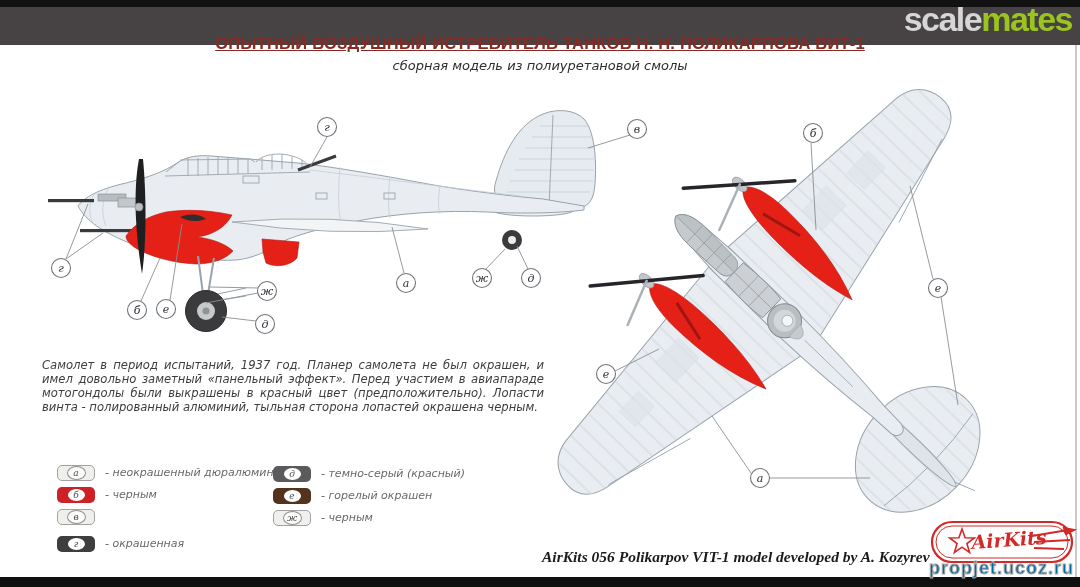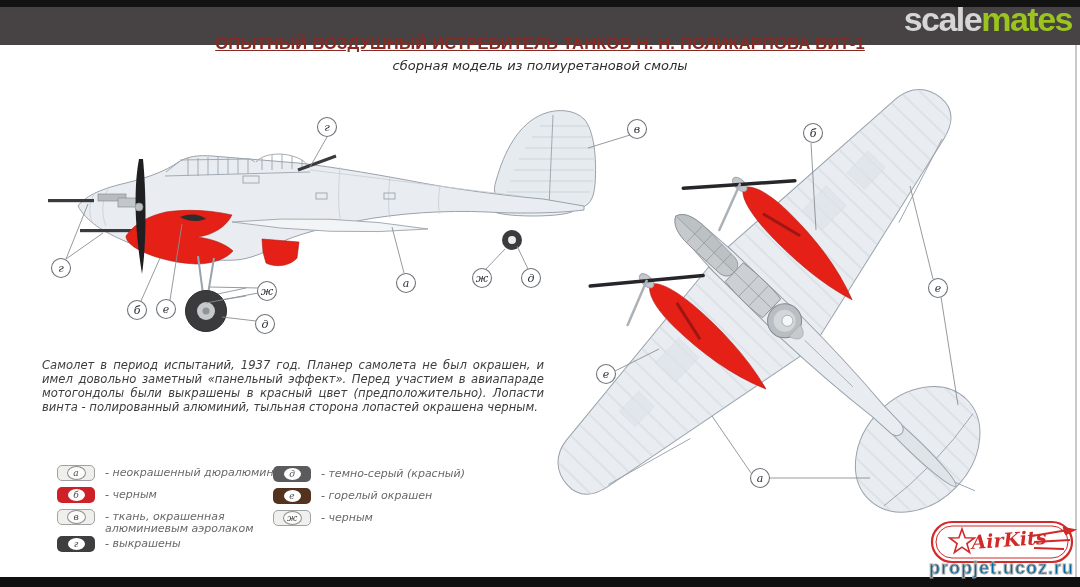--- a/index.html
+++ b/index.html
@@ -270,29 +270,28 @@
           </span>
         </span>
       <span class="llabel"><span>- черным</span></span>
     </div>
     <div class="lrow" style="left:57px;top:509px">
       <span class="swatch light" style="background-color: rgb(239, 239, 236);">
           <span class="swc">
             <i class="swl">в</i>
           </span>
         </span>
-      <span class="llabel"><span>- ткань, окрашенная</span><br><span>алюминиевым аэролаком</span></span>
     </div>
     <div class="lrow" style="left:57px;top:536px">
       <span class="swatch" style="background-color: rgb(62, 61, 63);">
           <span class="swc">
             <i class="swl">г</i>
           </span>
         </span>
-      <span class="llabel"><span>- выкрашены</span></span>
+      <span class="llabel"><span>- окрашенная</span></span>
     </div>
     <div class="lrow" style="left:273px;top:466px">
       <span class="swatch" style="background-color: rgb(91, 91, 93);">
           <span class="swc">
             <i class="swl">д</i>
           </span>
         </span>
       <span class="llabel"><span>- темно-серый (красный)</span></span>
     </div>
     <div class="lrow" style="left:273px;top:488px">
@@ -306,20 +305,21 @@
     <div class="lrow" style="left:273px;top:510px">
       <span class="swatch light" style="background-color: rgb(240, 240, 238);">
           <span class="swc">
             <i class="swl">ж</i>
           </span>
         </span>
       <span class="llabel"><span>- черным</span></span>
     </div>
   </div>
 
+  <div class="credit">AirKits 056 Polikarpov VIT-1 model developed by A. Kozyrev</div>
 
   <svg class="airkits" width="152" height="56" viewBox="0 0 152 56">
     <rect x="4" y="6" width="140" height="40" rx="20" fill="none" stroke="#d22a28" stroke-width="2.2"></rect>
     <rect x="8" y="10" width="132" height="32" rx="16" fill="none" stroke="#d22a28" stroke-width="1"></rect>
     <polygon points="34,13 37.1,21.8 46.4,22 38.9,27.6 41.6,36.5 34,31.2 26.4,36.5 29.1,27.6 21.6,22 30.9,21.8" fill="none" stroke="#d22a28" stroke-width="1.6"></polygon>
     <text x="44" y="33" transform="rotate(-4 44 33)" font-family="DejaVu Serif, serif" font-style="italic" font-weight="bold" font-size="19" fill="#d22a28">AirKits</text>
     <g stroke="#d22a28" stroke-width="2" fill="none">
       <path d="M104,20 L140,14 M106,26 L142,24 M106,32 L136,33"></path>
       <path d="M136,12 L146,14 L138,18 Z" fill="#d22a28"></path>
     </g>

